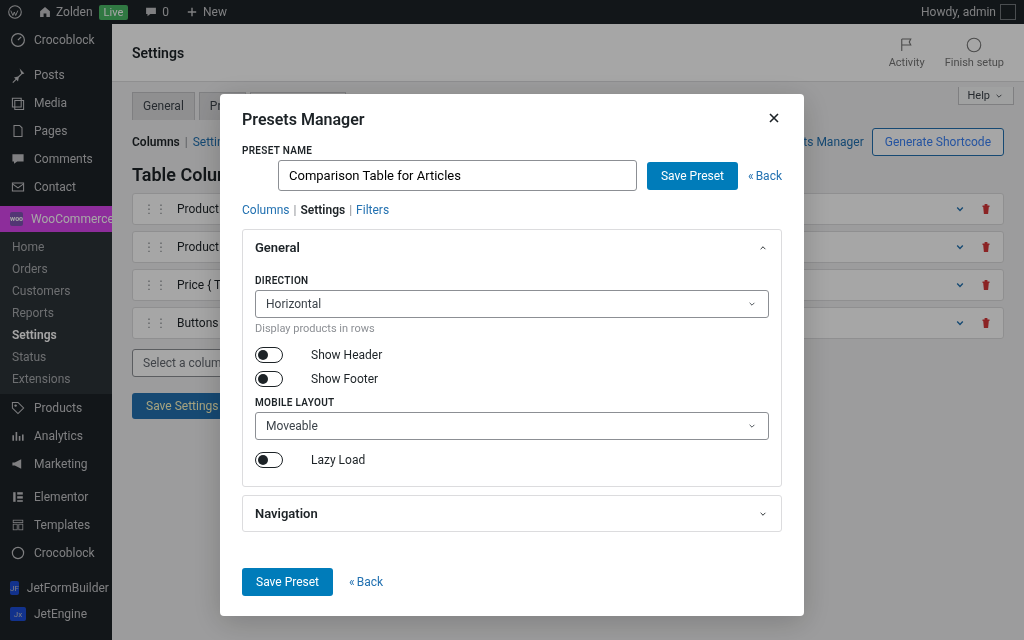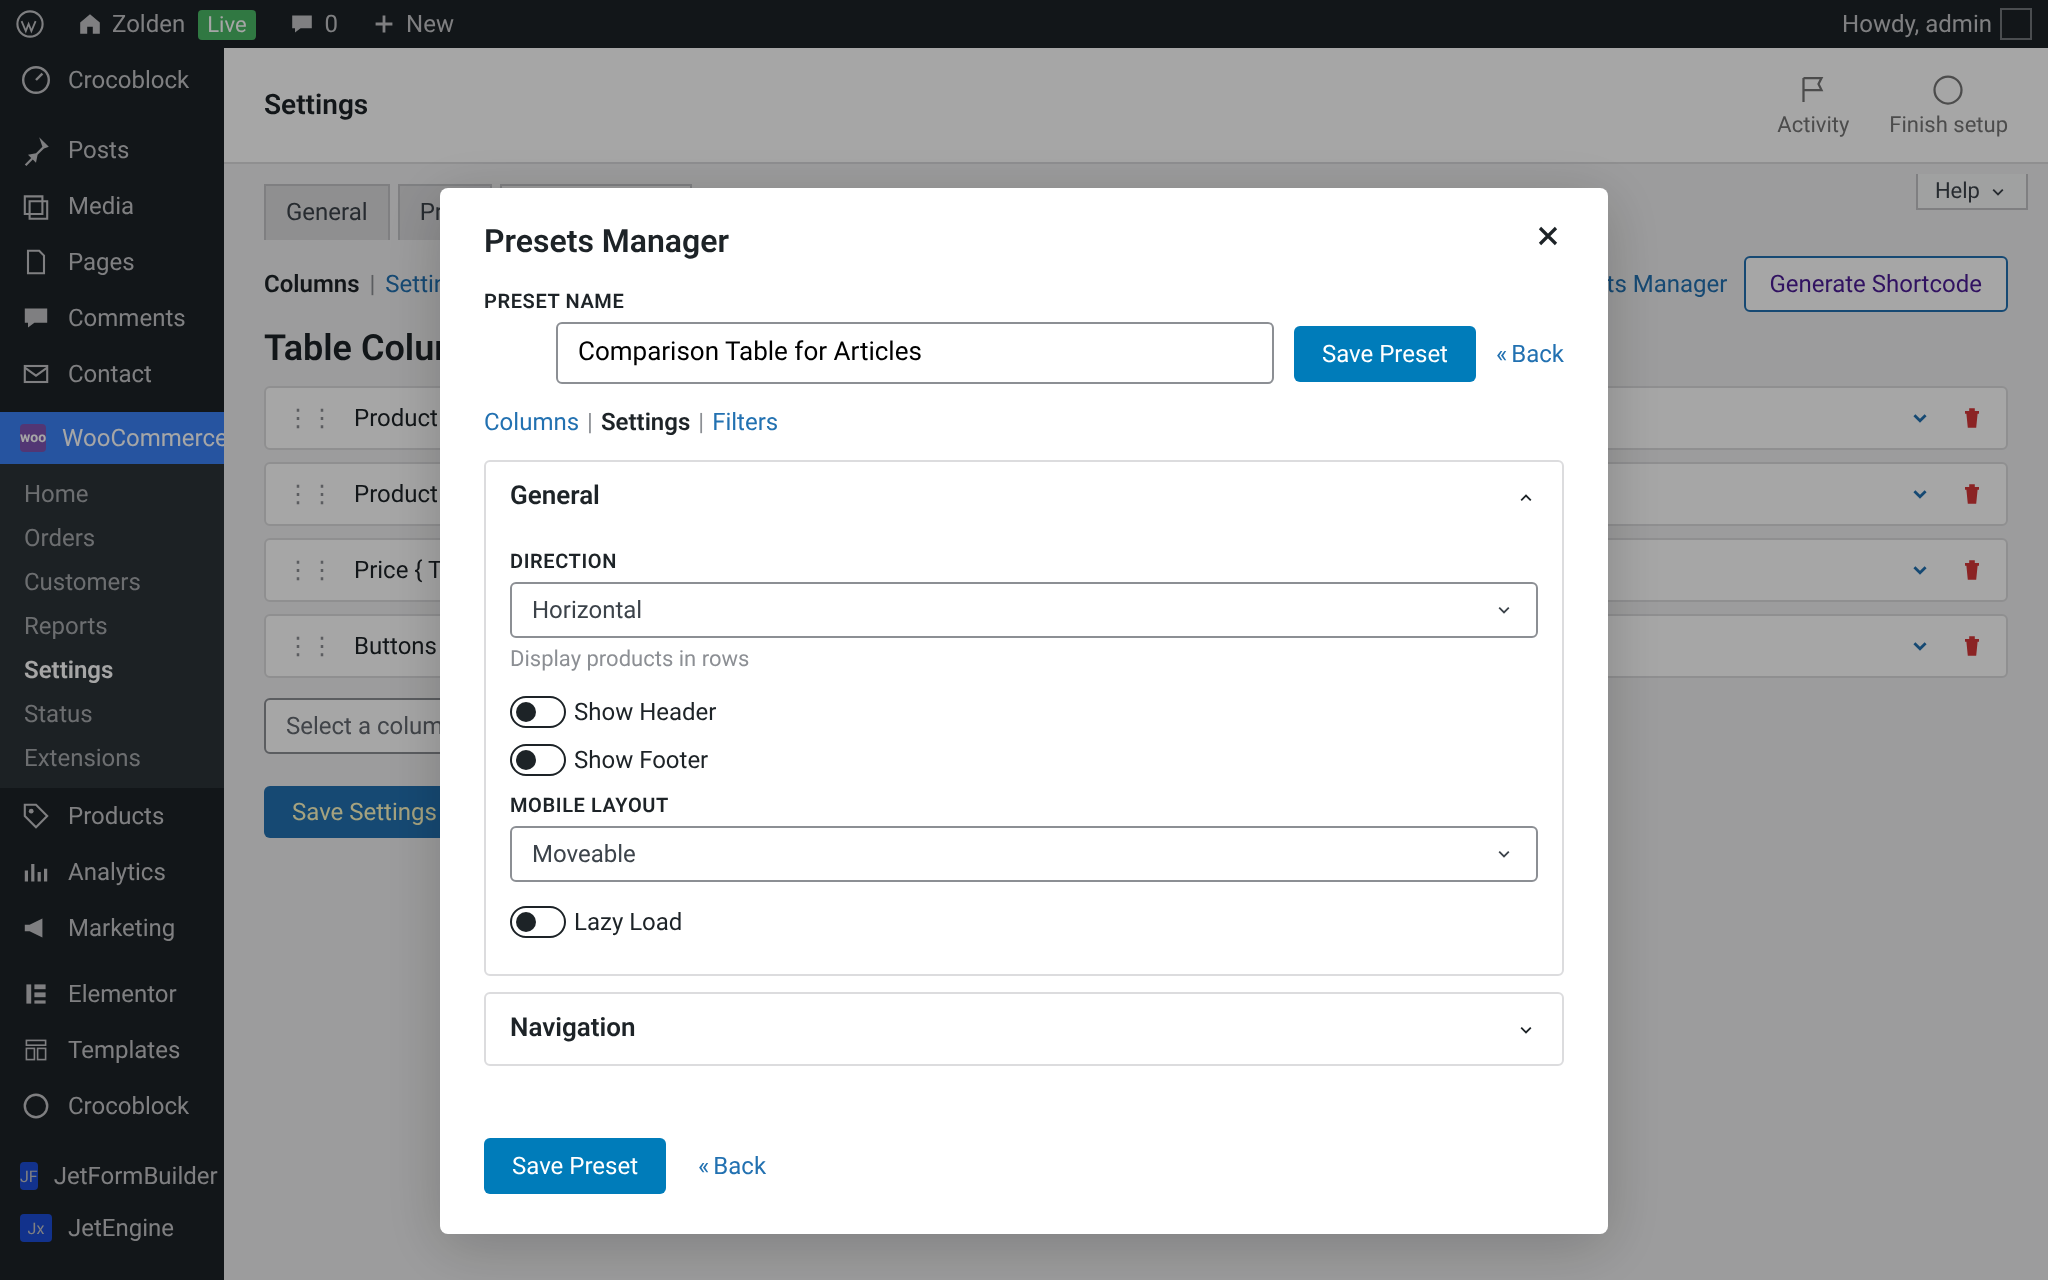--- a/index.html
+++ b/index.html
@@ -10,21 +10,21 @@
 .adminbar-left, .adminbar-right { display: flex; align-items: stretch; }
 .adminbar-item { display: flex; align-items: center; padding: 0 8px; gap: 4px; cursor: pointer; }
 .live-badge { background: #4ab866; color: #fff; padding: 1px 5px; border-radius: 2px; font-size: 11px; margin-left: 2px;}
 .adminbar svg { width: 14px; height: 14px; fill: currentColor; }
 .avatar-small { width: 16px; height: 16px; border: 1px solid #72777c; background: #1d2327; }
 
 
 .sidebar { position: absolute; top: 24px; left: 0; width: 112px; bottom: 0; background: #1d2327; color: #c3c4c7; overflow-y: auto; font-size: 12px; }
 .sidebar-item { display: flex; align-items: center; gap: 8px; padding: 6px 10px; cursor: pointer; }
 .sidebar-item.top { padding: 8px 10px; }
-.sidebar-item.active { background: #3b82f6; color: #fff; position: relative; }
+.sidebar-item.active { background: #d946ef; color: #fff; position: relative; }
 .sidebar-item.active::after { content:""; position:absolute; right:-8px; top:50%; transform: translateY(-50%); border: 8px solid transparent; border-right-color: #f0f0f1; }
 .sidebar-item svg { width: 16px; height: 16px; fill: currentColor; flex-shrink: 0; }
 .sidebar-sub { background: #2c3338; padding: 4px 0; }
 .sidebar-sub-item { padding: 4px 6px 4px 12px; font-size: 12px; color: #a7aaad; cursor: pointer; }
 .sidebar-sub-item.current { font-weight: 600; color: #fff; }
 .sidebar-sub-header { padding: 4px 10px; font-size: 9px; text-transform: uppercase; color: #646970; letter-spacing: 0.5px; }
 .sidebar-sep { height: 5px; }
 .woo-icon { width: 18px; height: 14px; background: #7f54b3; border-radius: 2px; display: flex; align-items: center; justify-content: center; color: #fff; font-size: 7px; font-weight: bold; }
 .jet-icon { width: 16px; height: 14px; background: #1d4ed8; border-radius: 2px; display: flex; align-items: center; justify-content: center; font-size: 8px; text-align: right; }
 
@@ -40,21 +40,21 @@
 .tab-row { padding: 10px 20px 0; display: flex; gap: 4px; flex-wrap: wrap; }
 .tab { padding: 6px 10px; background: #dcdcde; border: 1px solid #c3c4c7; border-bottom: none; font-size: 12px; cursor: pointer; }
 .tab.active { background: #f0f0f1; border-bottom: 1px solid #f0f0f1; }
 
 .crumbs-row { padding: 8px 20px; font-size: 12px; display: flex; justify-content: space-between; align-items: center; }
 .crumbs a { color: #2271b1; }
 .crumbs .sep { color: #8c8f94; margin: 0 2px; }
 .crumbs .cur { color: #1d2327; font-weight: 600; }
 .crumb-actions { display: flex; gap: 8px; align-items: center; }
 .link-btn { color: #2271b1; font-size: 12px; display: flex; align-items: center; gap: 4px; cursor: pointer; }
-.outline-btn { border: 1px solid #2271b1; color: #4c1d95; padding: 6px 12px; border-radius: 3px; font-size: 12px; background: #fff; cursor: pointer; }
+.outline-btn { border: 1px solid #2271b1; color: #3b82f6; padding: 6px 12px; border-radius: 3px; font-size: 12px; background: #fff; cursor: pointer; }
 
 .section-title { padding: 0 20px 8px; font-size: 18px; font-weight: 600; color: #1d2327; }
 
 .col-list { padding: 0 20px; display: flex; flex-direction: column; gap: 6px; }
 .col-item { background: #fff; border: 1px solid #dcdcde; border-radius: 3px; padding: 8px 10px; display: flex; align-items: center; gap: 10px; font-size: 12px; }
 .drag-handle { color: #8c8f94; cursor: grab; }
 .col-item-label { flex: 1; color: #1d2327; }
 .col-actions { display: flex; gap: 12px; color: #2271b1; }
 .col-actions svg { width: 14px; height: 14px; cursor: pointer; }
 .trash-icon { color: #d63638; }
@@ -81,21 +81,21 @@
 .modal-tabs .mt { color: #2271b1; cursor: pointer; }
 .modal-tabs .mt.active { color: #1d2327; font-weight: 600; }
 .modal-tabs .msep { color: #8c8f94; }
 
 .panel { border: 1px solid #dcdcde; border-radius: 3px; margin-bottom: 8px; }
 .panel-head { padding: 10px 12px; display: flex; justify-content: space-between; align-items: center; font-size: 13px; font-weight: 600; color: #1d2327; cursor: pointer; }
 .panel-body { padding: 4px 12px 14px; }
 .sub-label { font-size: 10px; font-weight: 600; color: #1d2327; margin: 6px 0 4px; letter-spacing: 0.3px; }
 .hint { font-size: 11px; color: #8c8f94; margin: 4px 0 8px; }
 .select { width: 100%; padding: 6px 10px; border: 1px solid #8c8f94; border-radius: 3px; font-size: 12px; background: #fff; display: flex; justify-content: space-between; align-items: center; cursor: pointer; }
-.toggle-row { display: flex; align-items: center; gap: 4px; padding: 4px 0; font-size: 12px; color: #1d2327; }
+.toggle-row { display: flex; align-items: center; gap: 28px; padding: 4px 0; font-size: 12px; color: #1d2327; }
 .toggle { width: 28px; height: 16px; border-radius: 10px; border: 1px solid #1d2327; position: relative; background: #fff; cursor: pointer;}
 .toggle::after { content: ""; position: absolute; width: 10px; height: 10px; border-radius: 50%; background: #1d2327; top: 2px; left: 2px; }
 .chev { width: 12px; height: 12px; }
 .modal-footer { padding: 12px 22px 20px; display: flex; gap: 16px; align-items: center; }
 </style>
 </head>
 <body>
 
 <div class="adminbar">
   <div class="adminbar-left">

